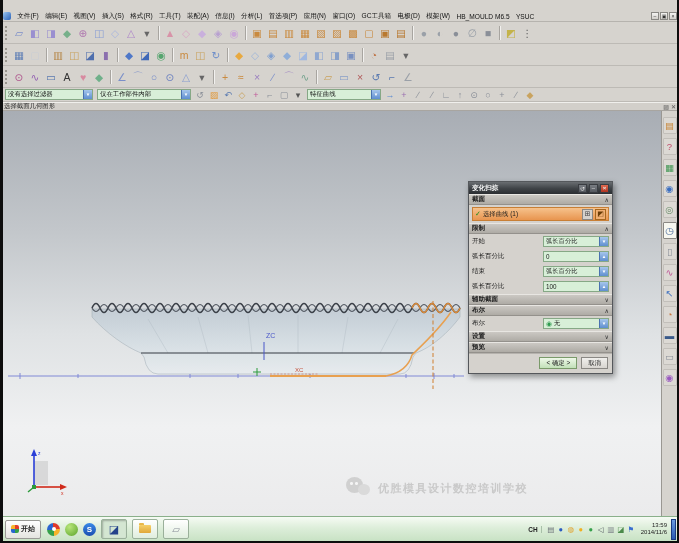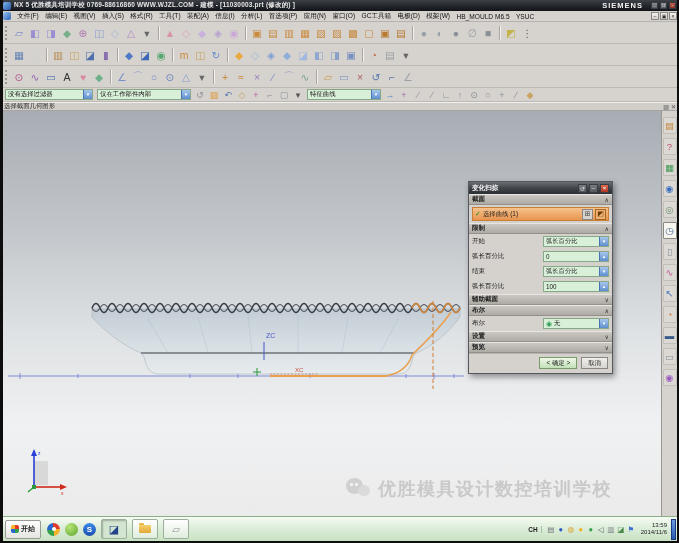--- a/index.html
+++ b/index.html
@@ -61,21 +61,21 @@
   .model-svg { position:absolute; left:8px; top:186px; }
   .triad-svg { position:absolute; left:22px; top:336px; }
 
   .watermark { position:absolute; left:346px; top:366px; display:flex; align-items:center; gap:6px; }
   .wm-logo { position:relative; width:26px; height:22px; }
   .wm-c1 { position:absolute; left:0; top:0; width:17px; height:16px; border-radius:50%; background:#d0d0d0; }
   .wm-c1::before, .wm-c1::after { content:""; position:absolute; top:5px; width:2.5px; height:2.5px;
      border-radius:50%; background:#f4f4f4; }
   .wm-c1::before { left:4px; } .wm-c1::after { left:9px; }
   .wm-c2 { position:absolute; left:12px; top:7px; width:12px; height:11px; border-radius:50%; background:#dadada; }
-  .wm-text { font-size:18px; font-weight:bold; color:#c9c9c9; letter-spacing:1.5px; white-space:nowrap; }
+  .wm-text { font-size:11px; font-weight:bold; color:#c9c9c9; letter-spacing:1.5px; white-space:nowrap; }
 
   
   .rbar { position:absolute; left:661px; top:0; width:16px; height:405px; background:#d6d3ce;
     border-left:1px solid #9a9792; display:flex; flex-direction:column; align-items:center; padding-top:4px; }
   .rbar .ticon { width:14px; height:17px; font-size:9.5px; margin:2px 0; border:1px solid #c2bfba;
     background:#dcd9d4; border-radius:1px;}
 
   
   .dlg { position:absolute; left:468px; top:70px; width:145px; background:#d5d2cd;
     border:1px solid #55585c; box-shadow:2px 3px 6px rgba(0,0,0,.4); font-size:6.5px; color:#1a1a1a; }
@@ -137,28 +137,20 @@
   .show-desktop { width:5px; height:21px; background:linear-gradient(#6a9ae0,#2a5ab0); border:1px solid #1a3a80; }
 
   
   .edge { position:absolute; background:#0d0d0d; }
 </style>
 </head>
 <body>
 
 <div id="screen">
 
-  <div class="titlebar">
-    <div class="nx-logo"></div>
-    <div class="title-text">NX 5  优胜模具培训学校  0769-88616860  WWW.WJZL.COM - 建模 - [11030003.prt (修改的) ]</div>
-    <div class="brand">SIEMENS</div>
-    <div class="tb-btn">–</div>
-    <div class="tb-btn">❐</div>
-    <div class="tb-btn close">×</div>
-  </div>
 
   <div class="menubar">
     <div class="menu-icon"></div>
     <span class="menu-item">文件(F)</span>
     <span class="menu-item">编辑(E)</span>
     <span class="menu-item">视图(V)</span>
     <span class="menu-item">插入(S)</span>
     <span class="menu-item">格式(R)</span>
     <span class="menu-item">工具(T)</span>
     <span class="menu-item">装配(A)</span>

